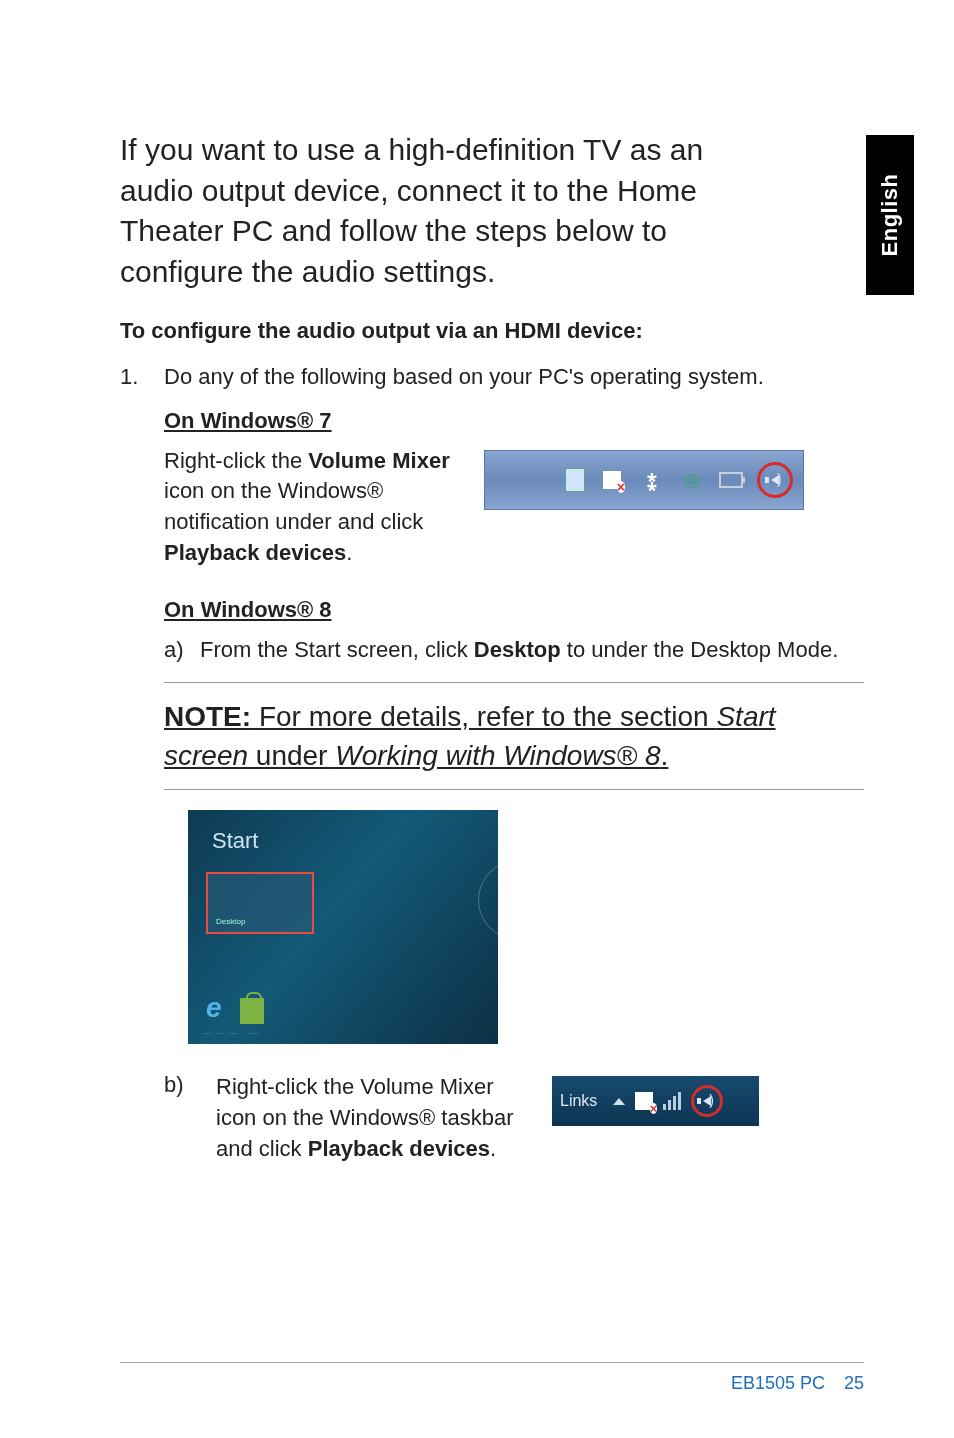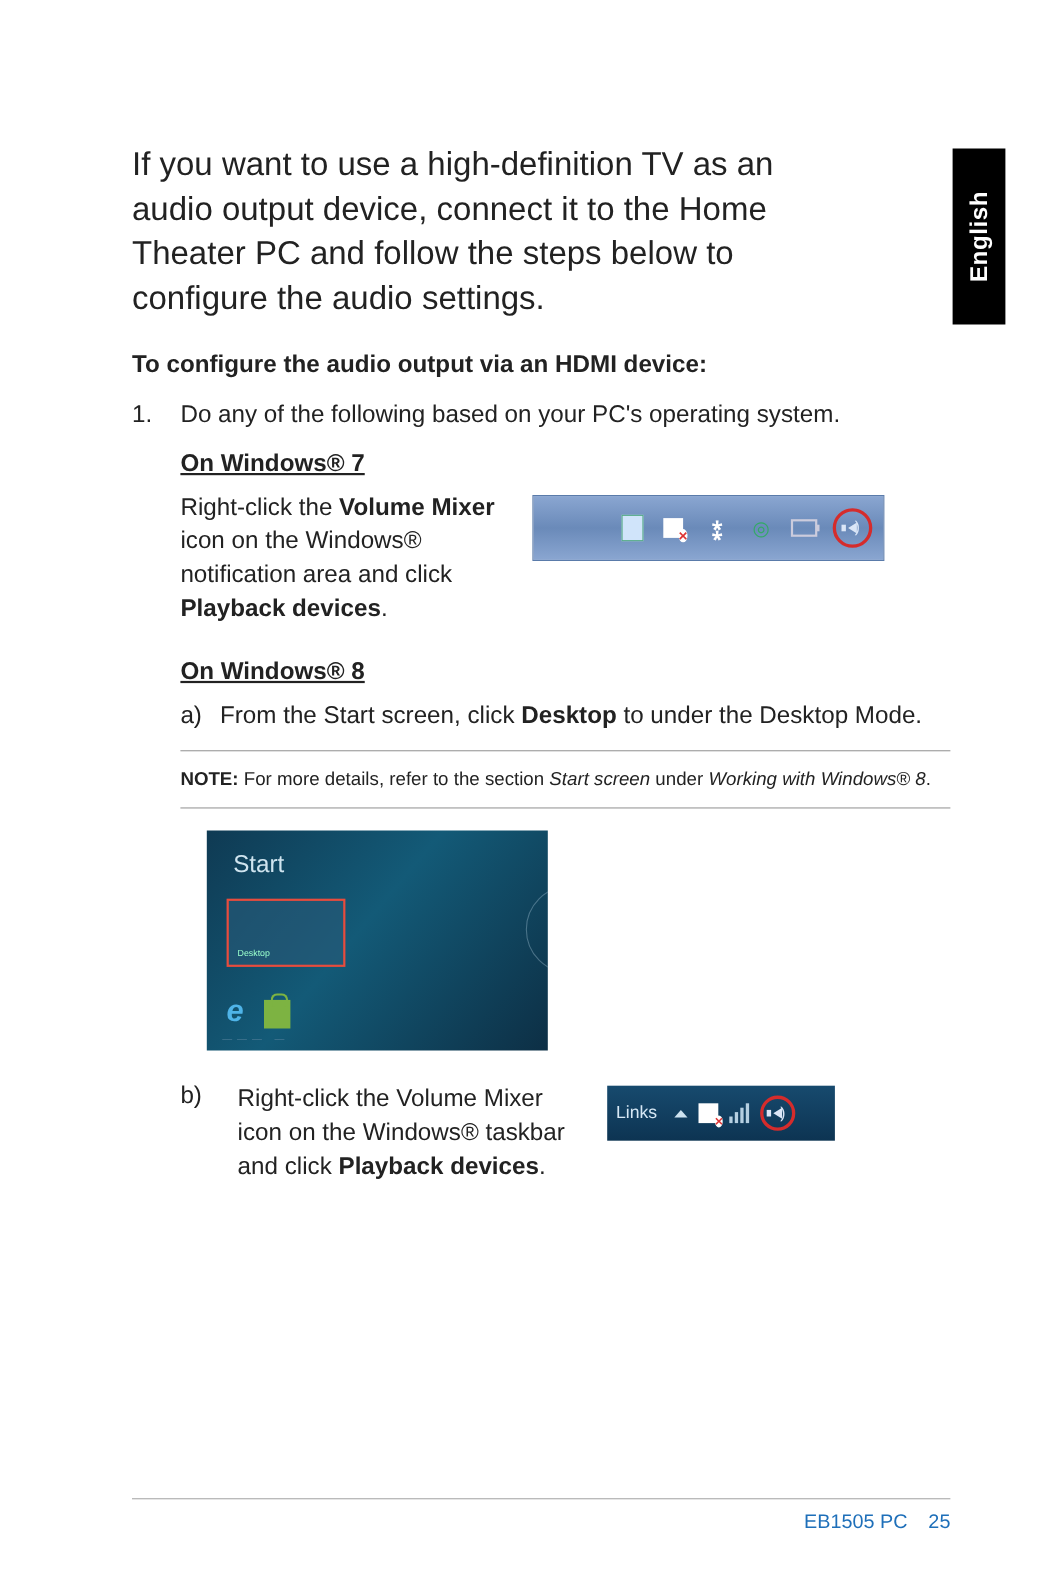--- a/index.html
+++ b/index.html
@@ -125,30 +125,31 @@
     margin-bottom: 16px;
   }
   .letter-item .lm { flex:0 0 36px; }
   .letter-item .lb { flex:1; }
 
   .note-box {
     border-top:1px solid #999;
     border-bottom:1px solid #999;
     margin: 10px 0 20px 44px;
     padding: 14px 0;
-    font-size:17px;
+    font-size:28px;
     line-height:1.4;
+    text-decoration:underline;
   }
   .note-box .nb { font-weight:700; }
   .note-box .it { font-style: italic; }
 
   .start-shot {
     margin: 10px 0 28px 68px;
     width: 310px;
-    height: 200px;
+    height: 234px;
     background: linear-gradient(130deg,#0f3a53 0%, #135a77 45%, #0d2f45 100%);
     position: relative;
     overflow: hidden;
   }
   .start-shot .s-label {
     position:absolute; top:18px; left:24px;
     color:#cfe4ef; font-size:22px; font-weight:400;
   }
   .start-shot .tile-outline {
     position:absolute; top:62px; left:18px; width:108px; height:62px;
@@ -220,21 +221,21 @@
 
   <div class="num-item">
     <div class="marker">1.</div>
     <div class="body">Do any of the following based on your PC's operating system.</div>
   </div>
 
   <p class="os-heading">On Windows® 7</p>
 
   <div class="row-win7">
     <div class="text">
-      <span>Right-click the </span><span class="b">Volume Mixer</span><span> icon on the Windows® notification area and click </span><span class="b">Playback devices</span><span>.</span>
+      <span>Right-click the </span><span class="b">Volume Mixer</span><span> icon on the Windows® notification under and click </span><span class="b">Playback devices</span><span>.</span>
     </div>
     <div class="tray1">
       <div class="tray-icon doc"></div>
       <div class="tray-icon flag">
           <div class="flag-sq"></div>
         </div>
       <div class="tray-icon bt">⁑</div>
       <div class="tray-icon mag">◎</div>
       <div class="tray-icon bat"></div>
       <div class="vol-circ">

